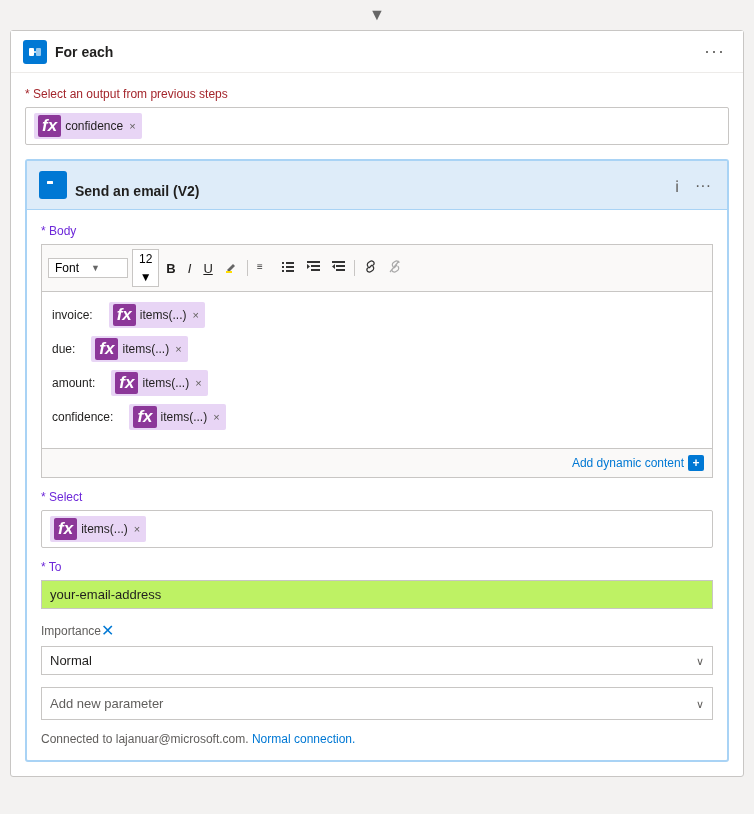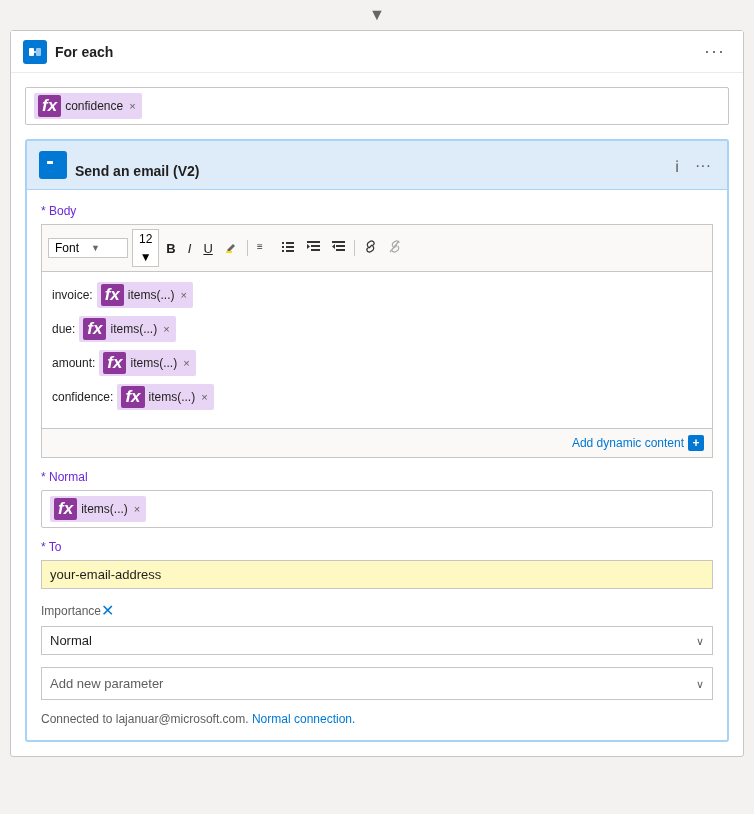--- a/index.html
+++ b/index.html
@@ -245,21 +245,21 @@
       min-height: 130px;
       padding: 10px;
       background: #fff;
     }
 
     .body-line {
       display: flex;
       align-items: center;
       margin-bottom: 8px;
       flex-wrap: wrap;
-      gap: 0;
+      gap: 12px;
     }
 
     .body-line-label {
       font-size: 12px;
       color: #201f1e;
       margin-right: 4px;
     }
 
     .add-dynamic {
       text-align: right;
@@ -296,21 +296,21 @@
     .field-section {
       margin-bottom: 12px;
     }
 
     .text-input {
       border: 1px solid #c8c6c4;
       padding: 6px 8px;
       width: 100%;
       font-size: 13px;
       color: #201f1e;
-      background: #fef9c3;
+      background: #bef264;
       outline: none;
     }
 
     .importance-section {
       margin-bottom: 12px;
     }
 
     .importance-header {
       display: flex;
       align-items: center;
@@ -405,20 +405,21 @@
         <rect x="8" y="3" width="5" height="8" rx="1" fill="white" opacity="0.6"></rect>
         <path d="M6 7 L8 7" stroke="white" stroke-width="1.5"></path>
       </svg>
     </div>
     <span class="for-each-title">For each</span>
     <button class="ellipsis-btn">···</button>
   </div>
 
   <div class="for-each-body">
 
+    <div class="required-label">* Select an output from previous steps</div>
 
     <div class="pill-input">
       <span class="pill">
         <span class="pill-fx">fx</span>
         <span>confidence</span>
         <span class="pill-close">×</span>
       </span>
     </div>
 
     <div class="email-card">
@@ -554,21 +555,21 @@
 
           <div class="add-dynamic">
             <button class="add-dynamic-btn">
               <span>Add dynamic content</span>
               <span class="add-dynamic-icon">+</span>
             </button>
           </div>
         </div>
 
         <div class="field-section">
-          <div class="field-label">* Normal</div>
+          <div class="field-label">* Select</div>
           <div class="pill-input">
             <span class="pill">
               <span class="pill-fx">fx</span>
               <span>items(...)</span>
               <span class="pill-close">×</span>
             </span>
           </div>
         </div>
 
         <div class="field-section">

